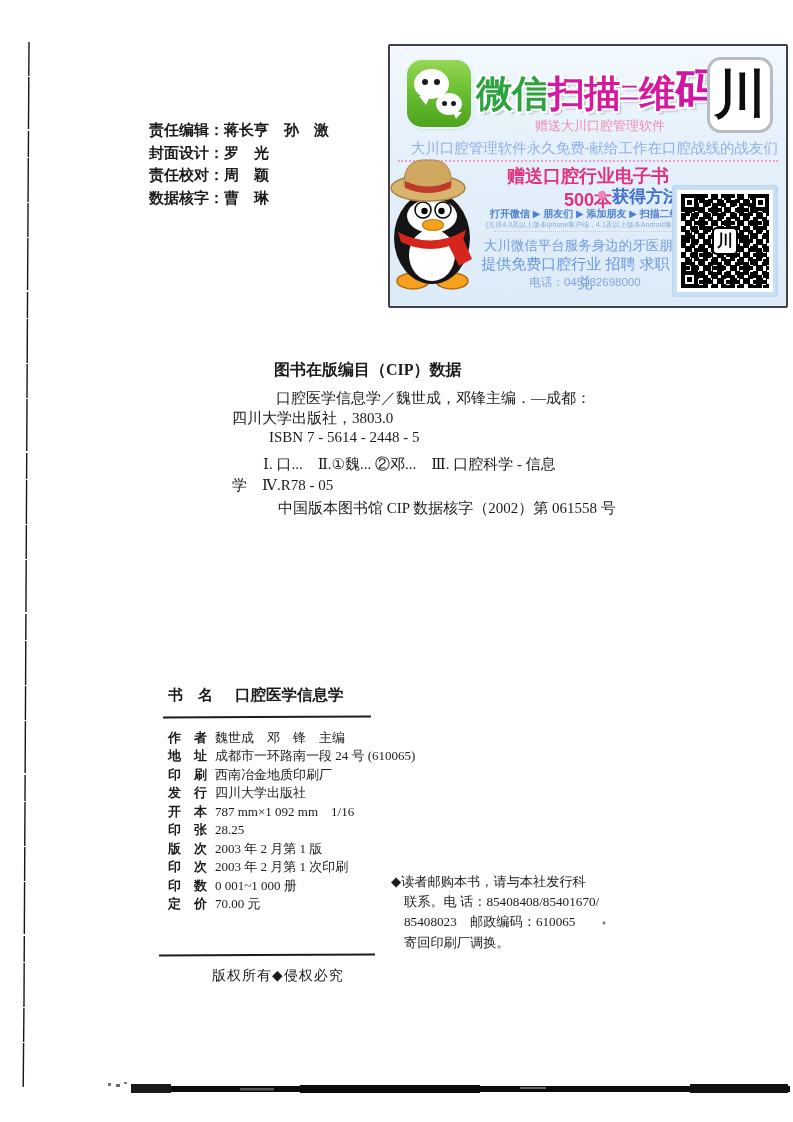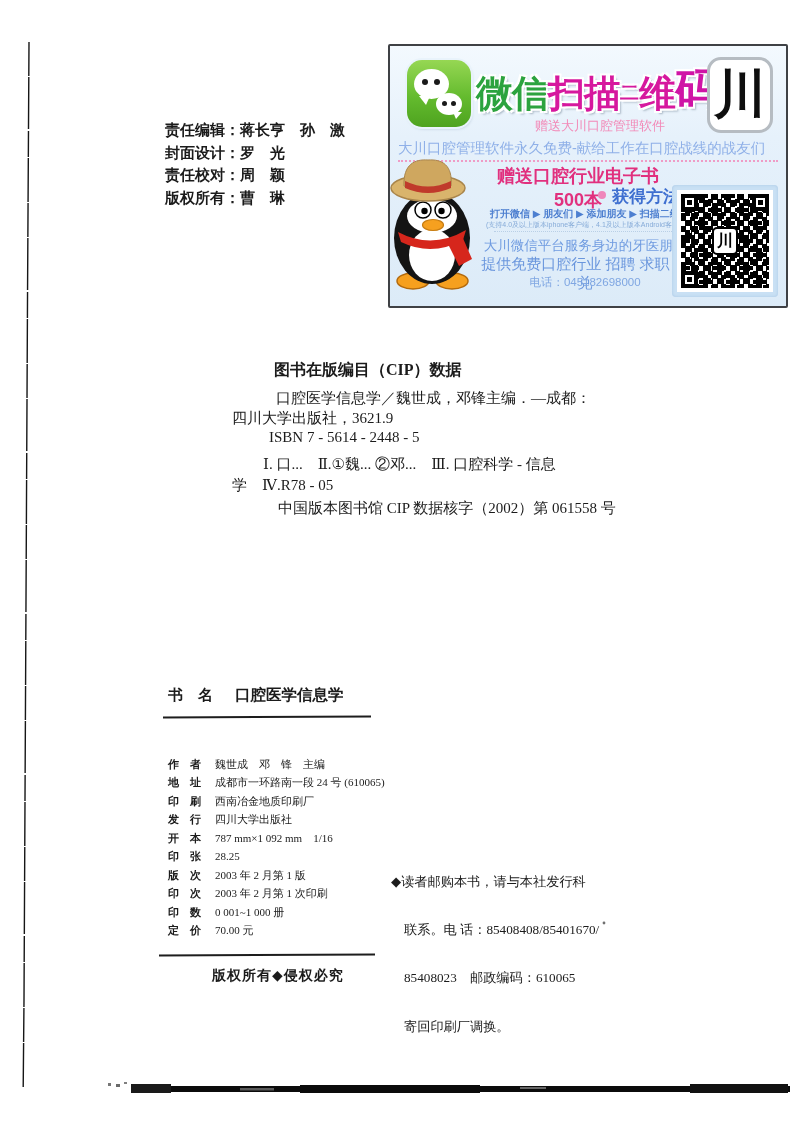--- a/index.html
+++ b/index.html
@@ -1,20 +1,20 @@
 <!DOCTYPE html>
 <html><head>
 <meta charset="utf-8">
 <style>
   html,body{margin:0;padding:0;background:#fff;}
   .page{position:relative;width:793px;height:1122px;background:#ffffff;overflow:hidden;
         font-family:"Liberation Serif","DejaVu Serif",serif;color:#1b1b1b;}
 
   
-  .credits{position:absolute;left:165px;top:119px;font-size:15px;font-weight:bold;
+  .credits{position:absolute;left:149px;top:119px;font-size:15px;font-weight:bold;
            line-height:22.5px;white-space:nowrap;}
   .credits .crow{height:22.5px;}
 
   
   .adbox{position:absolute;left:388px;top:44px;width:400px;height:264px;box-sizing:border-box;
          border:2px solid #3f4145;border-radius:2px;
          background:linear-gradient(180deg,#f3f9fe 0%,#e6f1fb 35%,#dcebf8 100%);
          font-family:"Liberation Sans","DejaVu Sans",sans-serif;padding-left:38px;}
   .adbox *{box-sizing:border-box;}
 
@@ -39,23 +39,23 @@
   .tp-green{font-size:37px;color:#2ca33e;letter-spacing:-1px;}
   .tp-mag{font-size:37px;color:#d6189e;letter-spacing:-1px;}
   .tp-small{font-size:19px;color:#d6189e;position:relative;top:-7px;}
   .tp-big{font-size:46px;color:#cf14a6;}
 
   .chuan{position:absolute;left:317px;top:11px;width:66px;height:76px;background:#fff;
          border:3px solid #b6bcc2;border-radius:14px;display:flex;align-items:center;justify-content:center;
          font-family:"Liberation Serif","DejaVu Serif",serif;font-weight:900;font-size:52px;color:#0e0e0e;}
 
   .ad-gift{position:absolute;left:80px;top:71px;width:260px;text-align:center;color:#f28ab8;font-size:13px;}
-  .ad-free{position:absolute;left:8px;top:93px;width:380px;text-align:left;color:#8fb0e8;font-size:14.5px;}
+  .ad-free{position:absolute;left:8px;top:93px;width:380px;text-align:right;color:#8fb0e8;font-size:14.5px;}
   .dots1{position:absolute;left:8px;top:114px;width:380px;border-top:2px dotted #ef9cc6;}
-  .ad-ebook{position:absolute;left:88px;top:118px;width:200px;text-align:center;color:#e1307e;
+  .ad-ebook{position:absolute;left:98px;top:118px;width:200px;text-align:center;color:#e1307e;
             font-size:18px;font-weight:bold;}
   .ad-method{position:absolute;left:208px;top:139px;color:#3e6fd0;font-size:17px;font-weight:bold;}
   .ad-method .dot{display:inline-block;width:8px;height:8px;border-radius:50%;background:#ef86bb;
                   margin-right:6px;vertical-align:3px;}
   .ad-steps{position:absolute;left:100px;top:161px;width:190px;text-align:center;color:#4d7fd0;
             font-size:10px;font-weight:bold;white-space:nowrap;}
   .ad-stepnote{position:absolute;left:96px;top:174px;width:200px;text-align:center;color:#86abd8;font-size:7px;white-space:nowrap;}
   .dots2{position:absolute;left:104px;top:185px;width:186px;border-top:1px dotted #b9cfe6;}
   .ad-svc1{position:absolute;left:92px;top:191px;width:206px;text-align:center;color:#6f9be0;font-size:13.5px;}
   .ad-svc2{position:absolute;left:84px;top:209px;width:222px;text-align:center;color:#6a96dd;font-size:15px;}
@@ -85,48 +85,48 @@
   .cip .cip-c1{left:263px;top:455px;}
   .cip .cip-c2{left:232px;top:476px;}
   .cip .cip-rec{left:278px;top:499px;}
 
   
   .colo-title{position:absolute;left:168px;top:685px;font-size:15px;font-weight:bold;white-space:nowrap;}
   .colo-title .cval{margin-left:20px;font-size:15.5px;}
   .rule{position:absolute;height:2px;background:#1d1d1d;}
   .rule1{left:163px;top:716px;width:208px;transform:rotate(-0.25deg);}
   .rule2{left:159px;top:954px;width:216px;transform:rotate(-0.3deg);}
-  .colo-rows{position:absolute;left:168px;top:729px;font-size:11px;line-height:18.45px;white-space:nowrap;margin-top:26px;}
+  .colo-rows{position:absolute;left:168px;top:729px;font-size:13px;line-height:18.45px;white-space:nowrap;}
   .clabel{display:inline-block;width:47px;font-weight:bold;}
-  .copyright{position:absolute;left:212px;top:967px;font-size:14px;font-weight:bold;letter-spacing:1px;white-space:nowrap;}
+  .copyright{position:absolute;left:212px;top:967px;font-size:14px;font-weight:normal;letter-spacing:1px;white-space:nowrap;}
 
   
   .notes{position:absolute;left:391px;top:872px;font-size:13.2px;line-height:20.2px;white-space:nowrap;}
-  .notes .indent{padding-left:13px;margin-top:28px;}
+  .notes .indent{padding-left:13px;}
 
   
   .artifacts{position:absolute;left:0;top:0;width:793px;height:1122px;pointer-events:none;}
 </style>
 </head>
 <body>
 
 <div class="page">
 
   <div class="credits">
     <div class="crow">
       <span>责任编辑：</span><span>蒋长亨　孙　激</span>
     </div>
     <div class="crow">
       <span>封面设计：</span><span>罗　光</span>
     </div>
     <div class="crow">
       <span>责任校对：</span><span>周　颖</span>
     </div>
     <div class="crow">
-      <span>版权所有：</span><span>曹　琳</span>
+      <span>数据核字：</span><span>曹　琳</span>
     </div>
   </div>
 
   <div class="adbox">
 
     <div class="wx-icon">
       <div class="bubble b1">
         <span class="eye e1"></span>
           <span class="eye e2"></span>
       </div>
@@ -180,21 +180,21 @@
           <div class="finder f-bl"></div>
           <div class="qr-center">川</div>
         </div>
       </div>
     </div>
   </div>
 
   <div class="cip">
     <div class="cip-heading">图书在版编目（CIP）数据</div>
     <div class="cip-l1">口腔医学信息学／魏世成，邓锋主编．—成都：</div>
-    <div class="cip-l2">四川大学出版社，3621.9</div>
+    <div class="cip-l2">四川大学出版社，3803.0</div>
     <div class="cip-isbn">ISBN 7 - 5614 - 2448 - 5</div>
     <div class="cip-c1">Ⅰ. 口...　Ⅱ.①魏... ②邓...　Ⅲ. 口腔科学 - 信息</div>
     <div class="cip-c2">学　Ⅳ.R78 - 05</div>
     <div class="cip-rec">中国版本图书馆 CIP 数据核字（2002）第 061558 号</div>
   </div>
 
   <div class="colo-title">
     <span class="clabel">书　名</span><span class="cval">口腔医学信息学</span>
   </div>
   <div class="rule rule1"></div>

